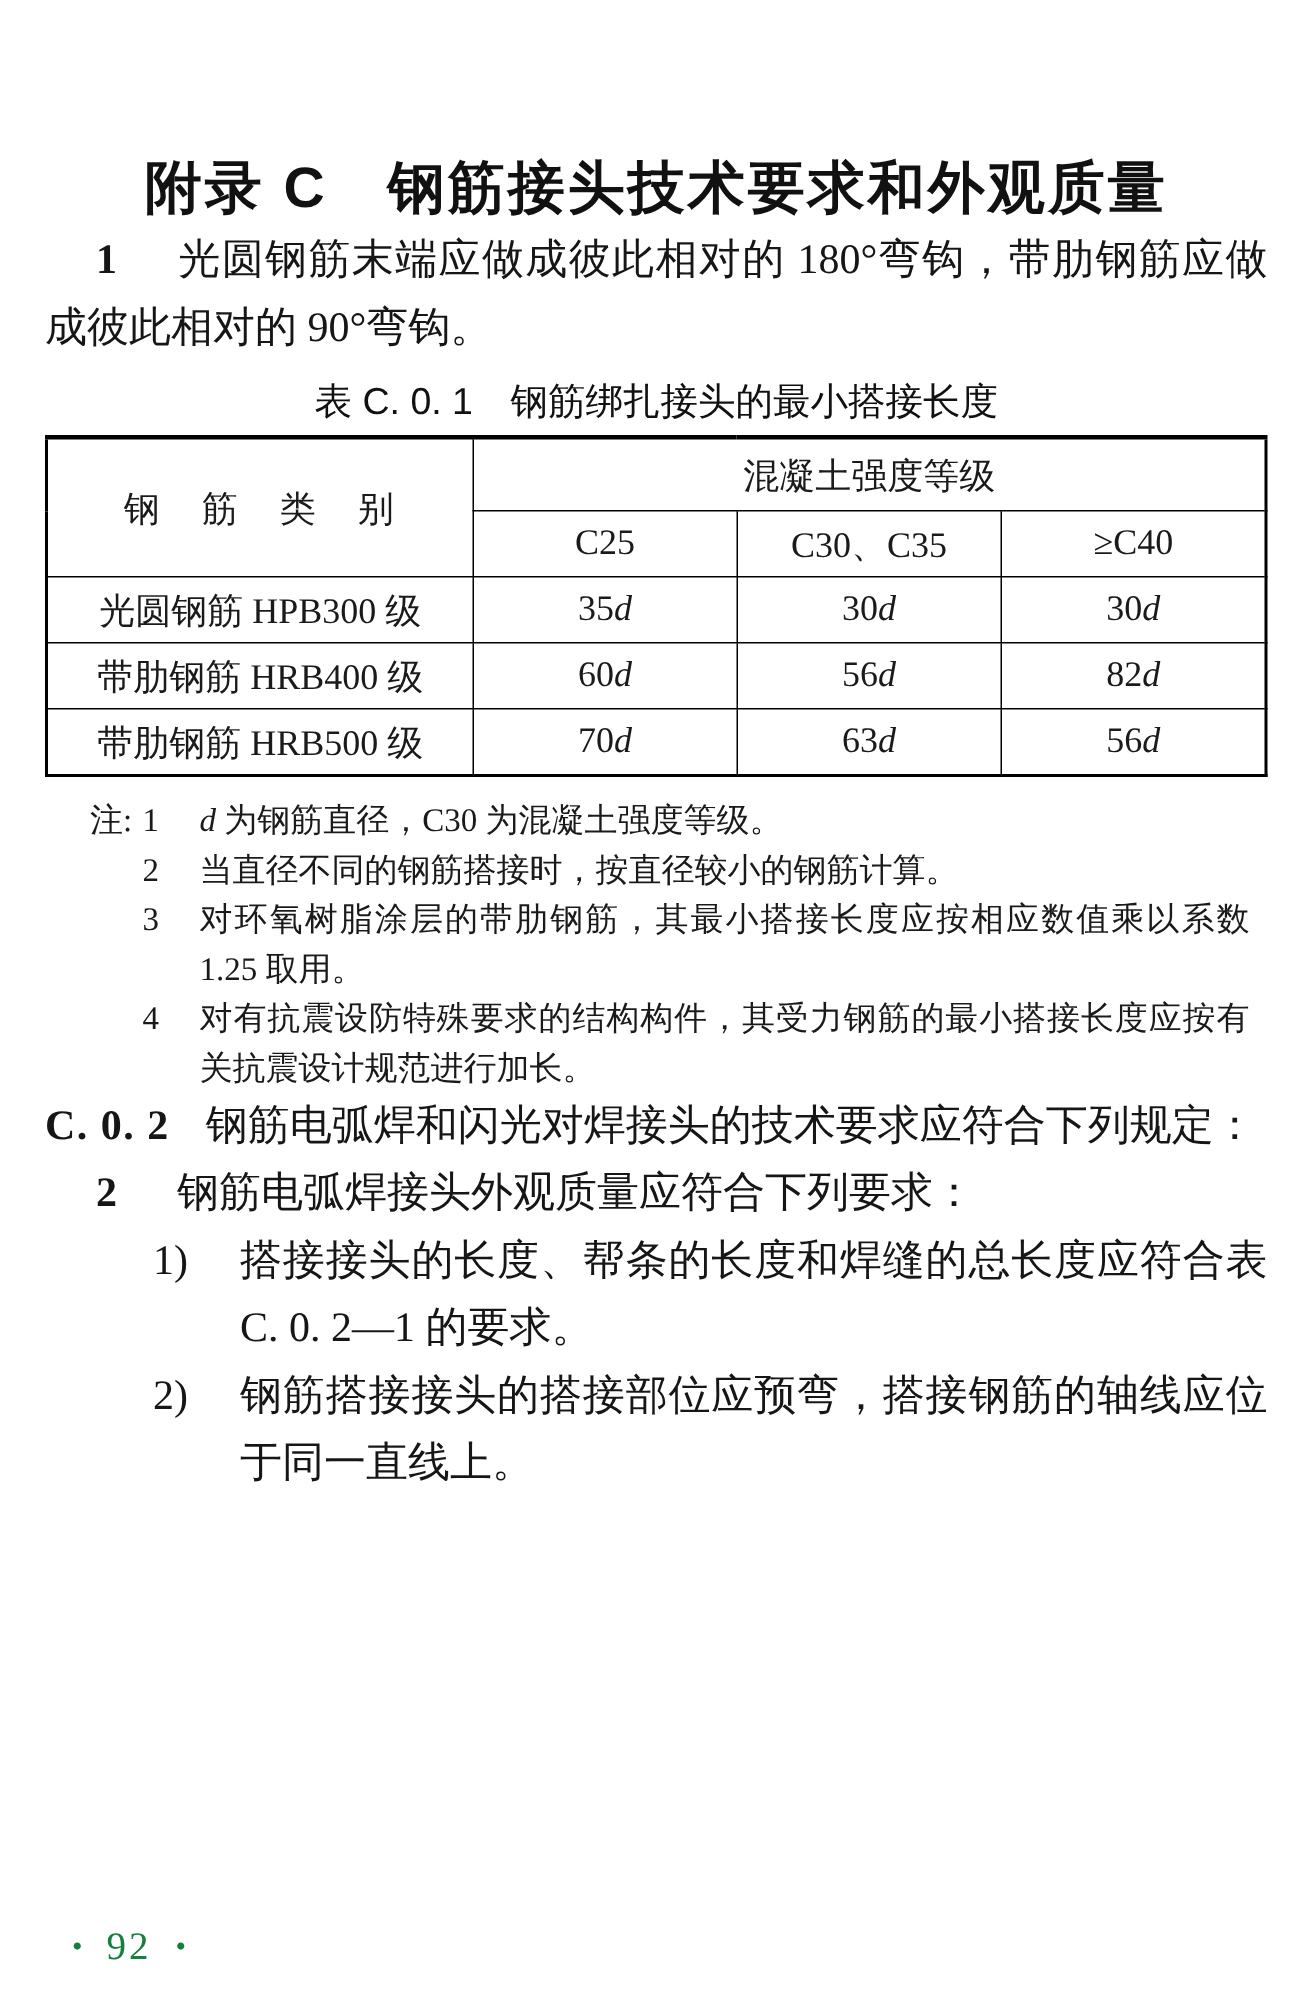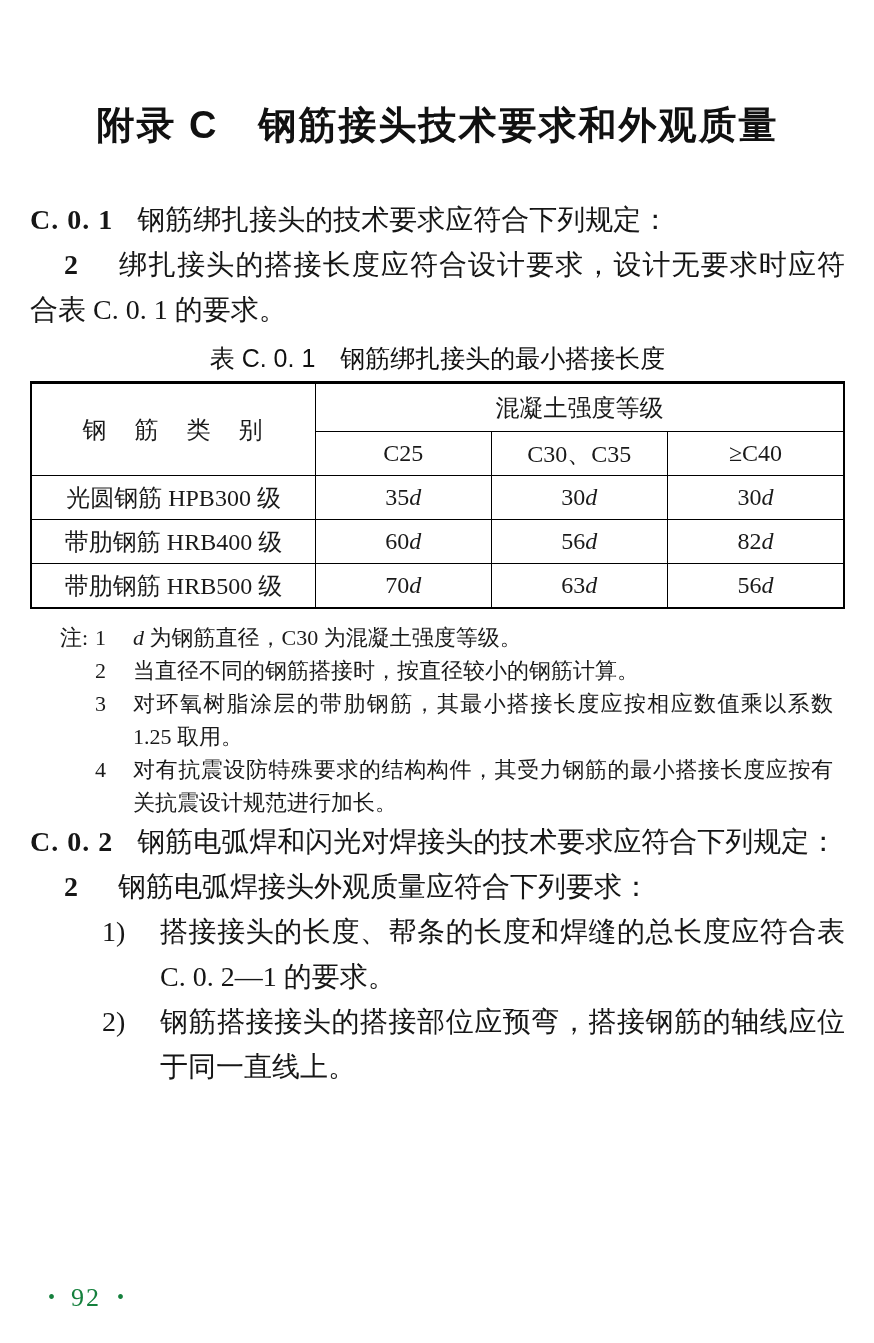--- a/index.html
+++ b/index.html
@@ -96,24 +96,23 @@
   .footer .dot { font-size: 20px; vertical-align: 2px; }
   .footer .pg { margin: 0 16px; letter-spacing: 2px; }
 </style>
 </head>
 <body>
 
 <div class="page">
 
   <h1 class="title">附录 C　钢筋接头技术要求和外观质量</h1>
 
-  <p class="body first-clause"><b class="hnum">C. 0. 1</b><span>钢筋绑扎接头的技术要求应符合下列规定：</span></p>
 
+  <p class="body item"><b class="pnum">1</b><span>光圆钢筋末端应做成彼此相对的 180°弯钩，带肋钢筋应做成彼此相对的 90°弯钩。</span></p>
 
-  <p class="body item"><b class="pnum">2</b><span>绑扎接头的搭接长度应符合设计要求，设计无要求时应符合表 C. 0. 1 的要求。</span></p>
 
   <div class="tbl-caption">表 C. 0. 1　钢筋绑扎接头的最小搭接长度</div>
 
   <table class="spec-table">
     <colgroup>
       <col style="width:35%">
       <col style="width:21.6%">
       <col style="width:21.7%">
       <col style="width:21.7%">
     </colgroup>

